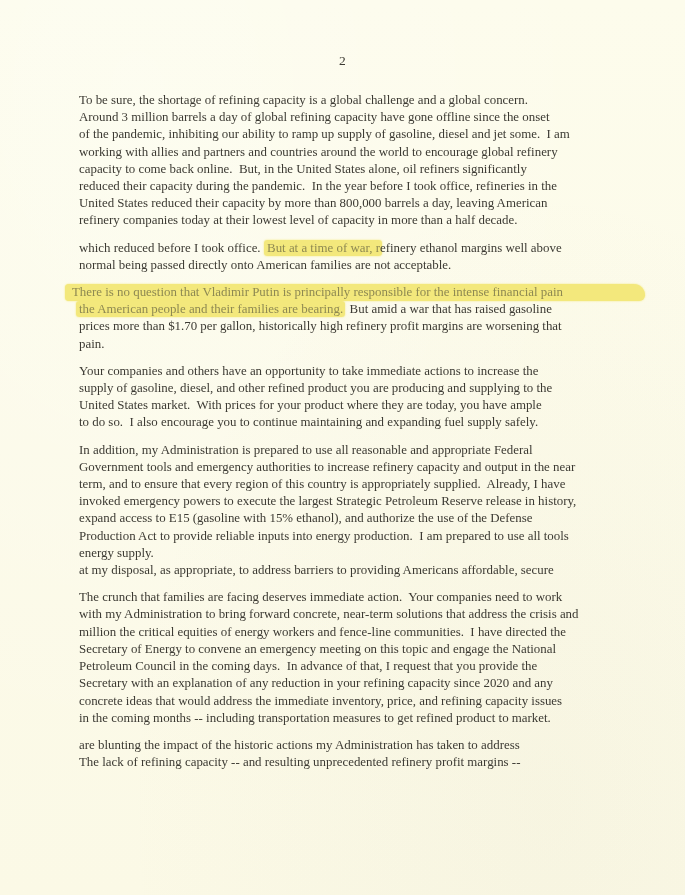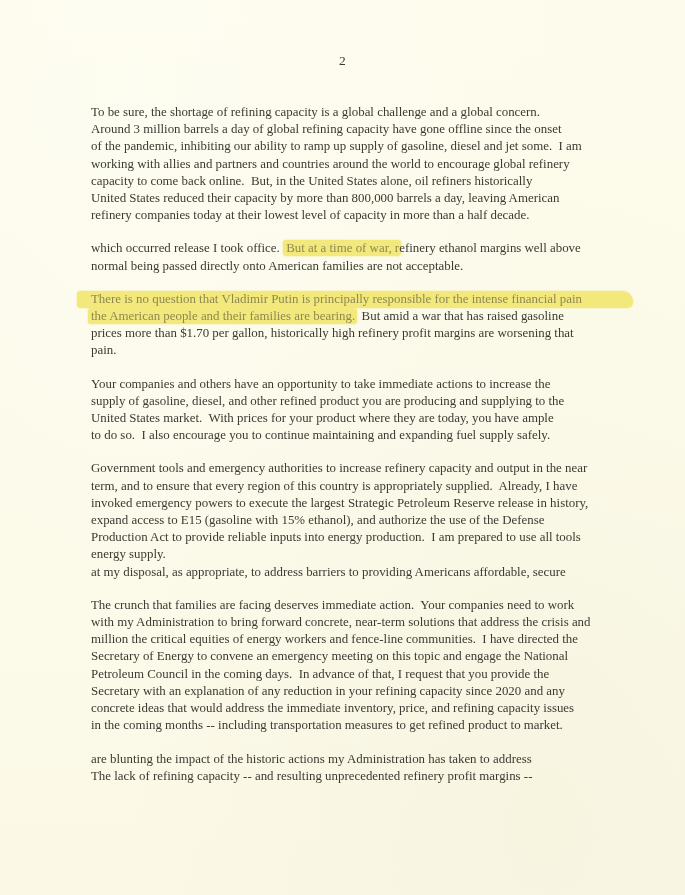--- a/index.html
+++ b/index.html
@@ -25,40 +25,40 @@
     letter-spacing: 0.5px;
   }
   .letter-body {
     position: absolute;
     top: 88px;
     left: 75px;
     width: 560px;
     font-size: 12.9px;
     line-height: 17.2px;
   }
-  .paragraph { margin: 16px; }
+  .paragraph { margin: 4px; }
   .paragraph + .paragraph { margin-top: 10px; }
   .line {
     white-space: pre;
     min-height: 17.2px;
   }
   .hl {
     background: var(--hl);
     color: var(--hl-ink);
     padding: 1px 2px 1px 3px;
     margin: -1px -2px -1px -3px;
     border-radius: 3px;
     box-shadow: 0 0 2px var(--hl);
   }
   .hl-line {
     background: var(--hl);
     color: var(--hl-ink);
     margin-left: -14px;
     margin-right: -14px;
-    padding-left: 14px;
+    padding-left: 7px;
     padding-right: 14px;
     border-radius: 4px 12px 6px 4px;
     box-shadow: 0 0 2px var(--hl);
   }
   .hl-line .seg { color: var(--hl-ink); }
   
   .scan-texture {
     position: absolute;
     inset: 0;
     pointer-events: none;
@@ -72,41 +72,43 @@
 
 <div class="page">
   <div class="scan-texture"></div>
   <div class="page-number">2</div>
   <div class="letter-body">
       <div class="paragraph">
         <div class="line"><span class="seg">To be sure, the shortage of refining capacity is a global challenge and a global concern.</span></div>
         <div class="line"><span class="seg">Around 3 million barrels a day of global refining capacity have gone offline since the onset</span></div>
         <div class="line"><span class="seg">of the pandemic, inhibiting our ability to ramp up supply of gasoline, diesel and jet some.  I am</span></div>
         <div class="line"><span class="seg">working with allies and partners and countries around the world to encourage global refinery</span></div>
-        <div class="line"><span class="seg">capacity to come back online.  But, in the United States alone, oil refiners historically</span></div>
+        <div class="line"><span class="seg">capacity to come back online.  But, in the United States alone, oil refiners significantly</span></div>
+        <div class="line"><span class="seg">reduced their capacity during the pandemic.  In the year before I took office, refineries in the</span></div>
         <div class="line"><span class="seg">United States reduced their capacity by more than 800,000 barrels a day, leaving American</span></div>
         <div class="line"><span class="seg">refinery companies today at their lowest level of capacity in more than a half decade.</span></div>
       </div>
       <div class="paragraph">
-        <div class="line"><span class="seg">which occurred release I took office.  </span><span class="hl">But at a time of war, r</span><span class="seg">efinery ethanol margins well above</span></div>
+        <div class="line"><span class="seg">which reduced before I took office.  </span><span class="hl">But at a time of war, r</span><span class="seg">efinery ethanol margins well above</span></div>
         <div class="line"><span class="seg">normal being passed directly onto American families are not acceptable.</span></div>
       </div>
       <div class="paragraph">
         <div class="line hl-line"><span class="seg">There is no question that Vladimir Putin is principally responsible for the intense financial pain</span></div>
         <div class="line"><span class="hl">the American people and their families are bearing.</span><span class="seg">  But amid a war that has raised gasoline</span></div>
         <div class="line"><span class="seg">prices more than $1.70 per gallon, historically high refinery profit margins are worsening that</span></div>
         <div class="line"><span class="seg">pain.</span></div>
       </div>
       <div class="paragraph">
         <div class="line"><span class="seg">Your companies and others have an opportunity to take immediate actions to increase the</span></div>
         <div class="line"><span class="seg">supply of gasoline, diesel, and other refined product you are producing and supplying to the</span></div>
         <div class="line"><span class="seg">United States market.  With prices for your product where they are today, you have ample</span></div>
         <div class="line"><span class="seg">to do so.  I also encourage you to continue maintaining and expanding fuel supply safely.</span></div>
       </div>
       <div class="paragraph">
+        <div class="line"><span class="seg">In addition, my Administration is prepared to use all reasonable and appropriate Federal</span></div>
         <div class="line"><span class="seg">Government tools and emergency authorities to increase refinery capacity and output in the near</span></div>
         <div class="line"><span class="seg">term, and to ensure that every region of this country is appropriately supplied.  Already, I have</span></div>
         <div class="line"><span class="seg">invoked emergency powers to execute the largest Strategic Petroleum Reserve release in history,</span></div>
         <div class="line"><span class="seg">expand access to E15 (gasoline with 15% ethanol), and authorize the use of the Defense</span></div>
         <div class="line"><span class="seg">Production Act to provide reliable inputs into energy production.  I am prepared to use all tools</span></div>
         <div class="line"><span class="seg">energy supply.</span></div>
         <div class="line"><span class="seg">at my disposal, as appropriate, to address barriers to providing Americans affordable, secure</span></div>
       </div>
       <div class="paragraph">
         <div class="line"><span class="seg">The crunch that families are facing deserves immediate action.  Your companies need to work</span></div>

